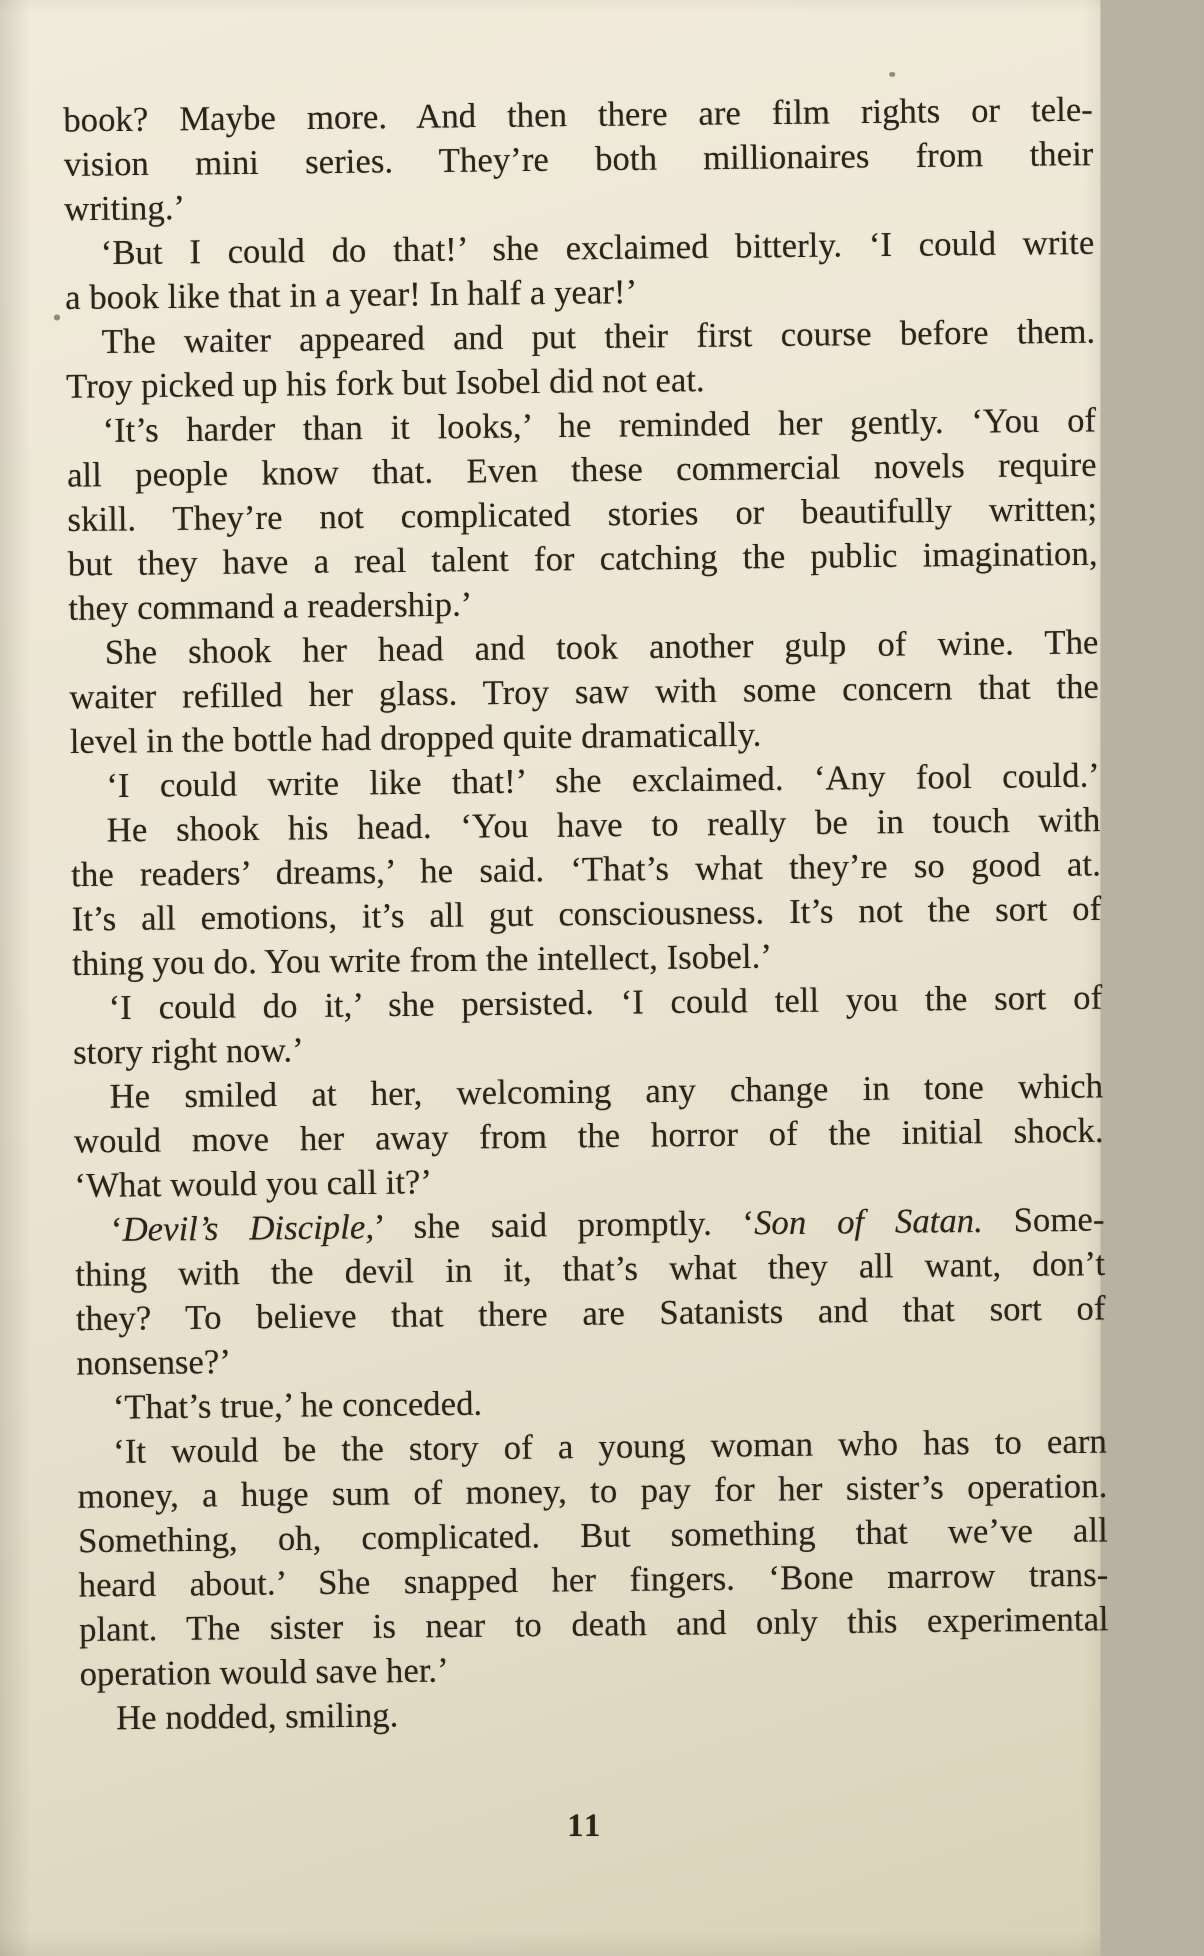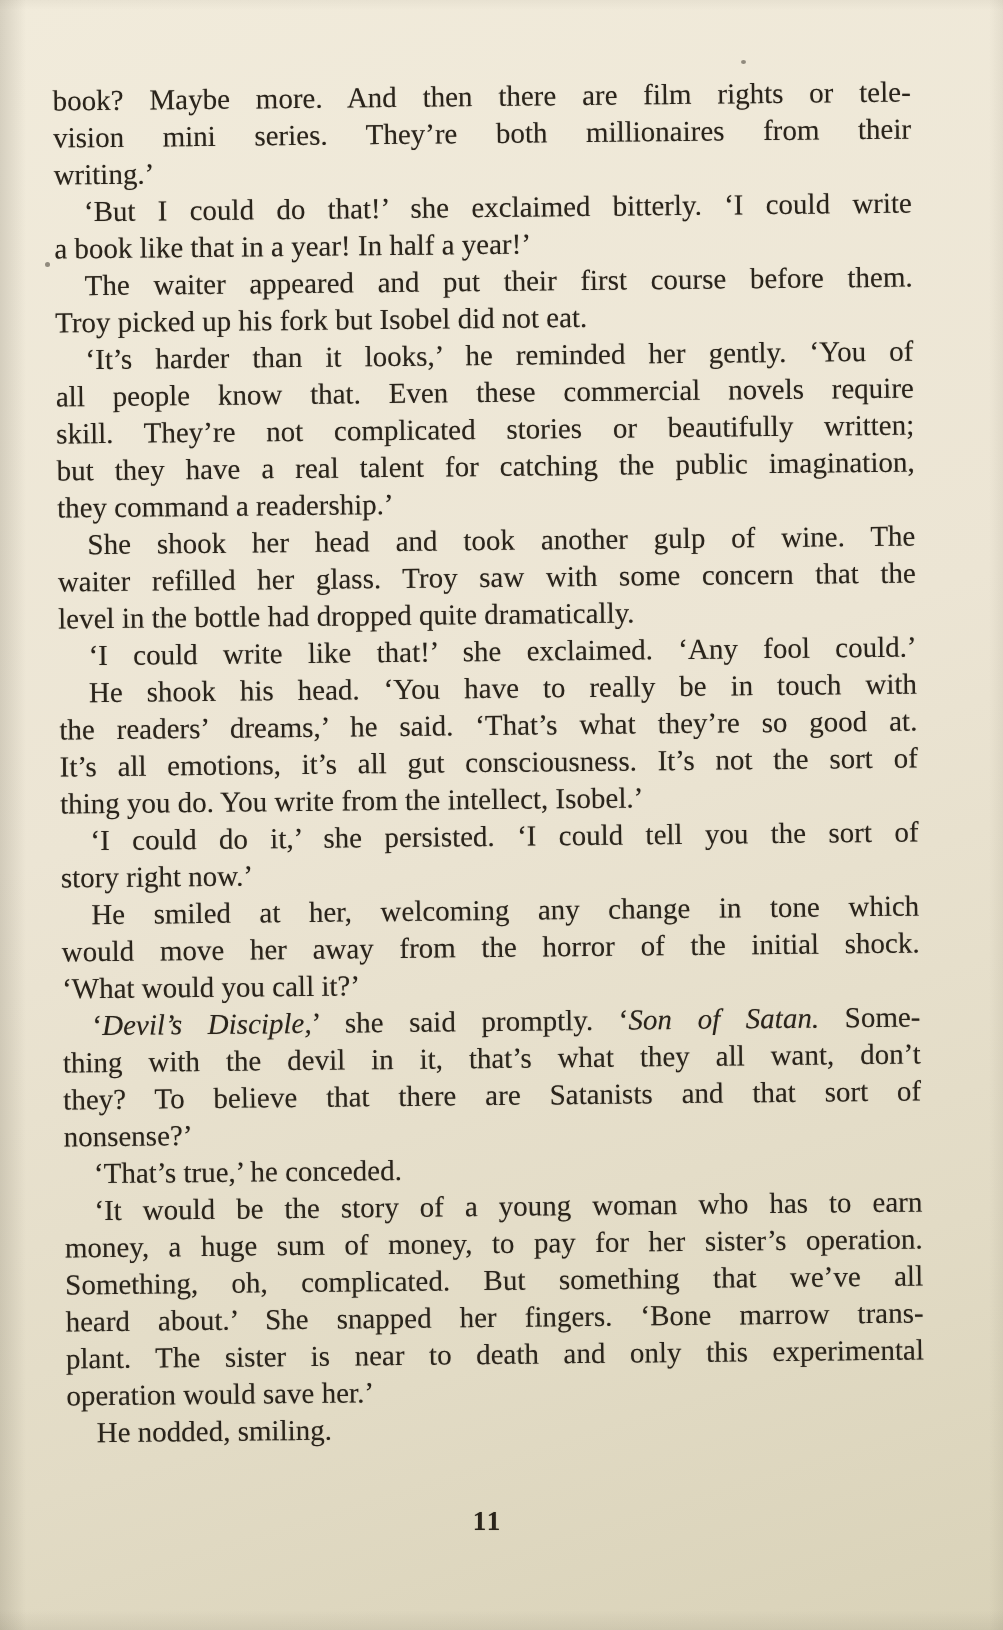--- a/index.html
+++ b/index.html
@@ -4,21 +4,21 @@
 <style>
   html, body {
     margin: 0; padding: 0;
     width: 1003px; height: 1630px;
     overflow: hidden;
     font-family: "Liberation Serif", serif;
     background: #b8b2a2;
   }
   .page {
     position: relative;
-    width: 1003px; height: 1630px;
+    width: 917px; height: 1630px;
     background: linear-gradient(163deg,
       var(--paper-light, #f1ebdb) 0%,
       var(--paper, #ece5d4) 45%,
       #e2dbc5 78%,
       var(--paper-dark, #d9d2b8) 100%);
   }
   
   .page::before {
     content: "";
     position: absolute; inset: 0;

